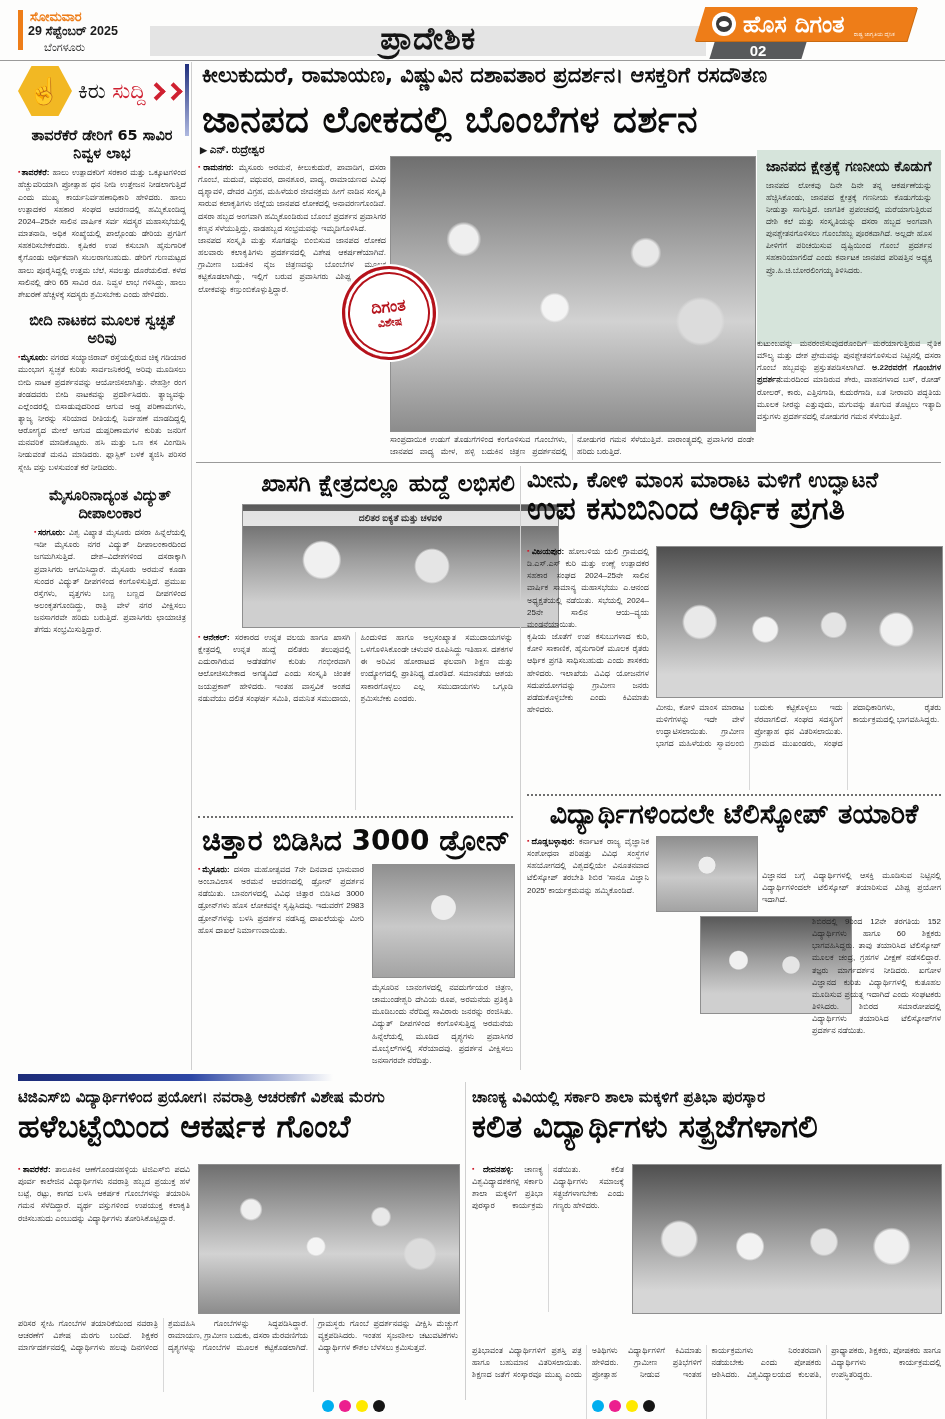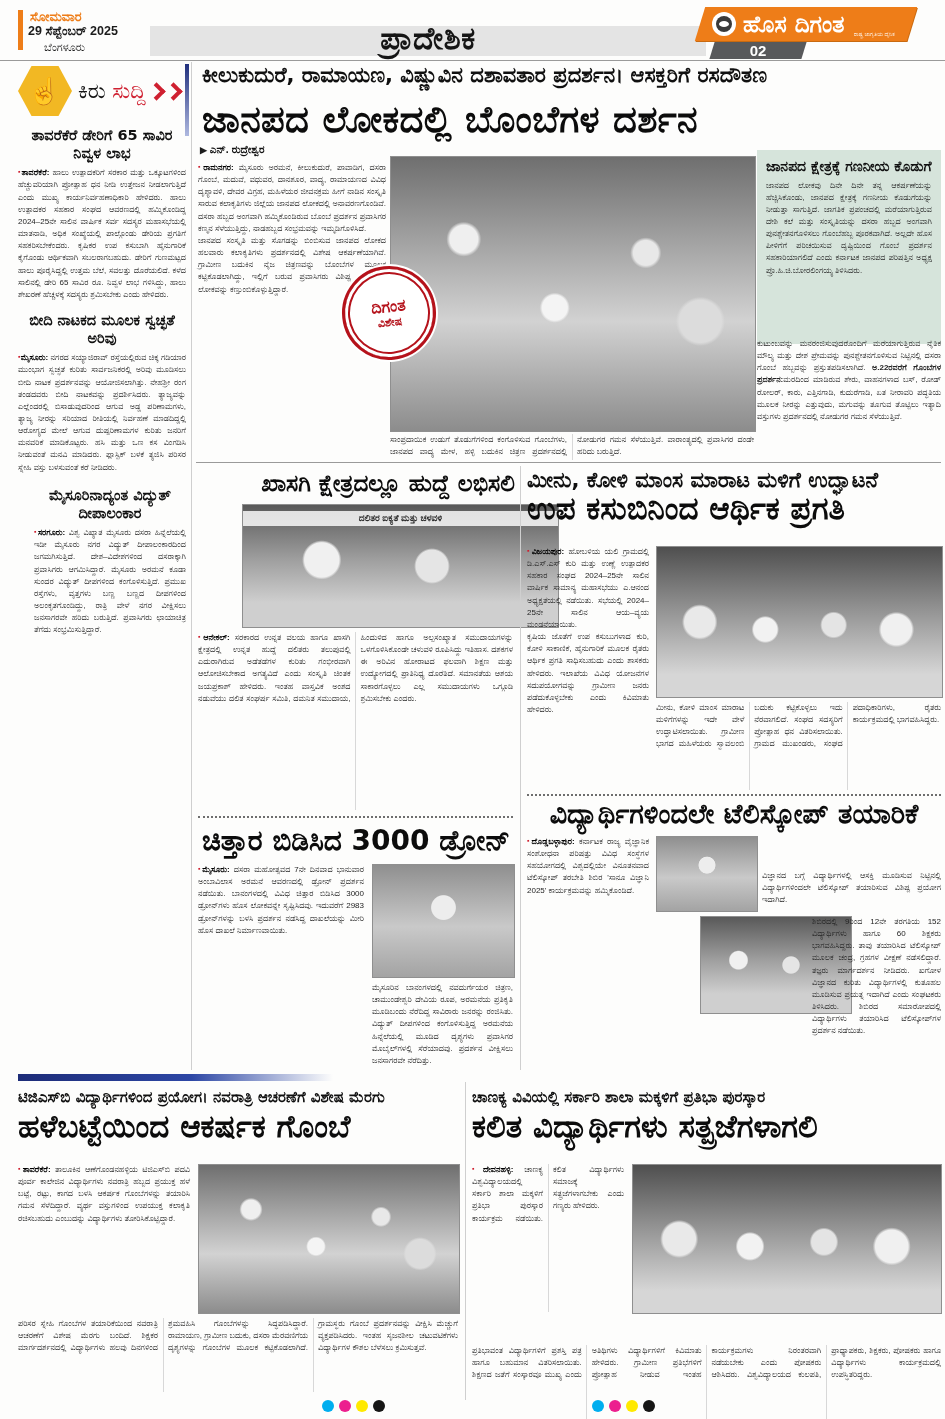--- a/index.html
+++ b/index.html
@@ -213,21 +213,21 @@
   <div class="abs" style="left:18px;top:1108px;width:440px;font-family:'DejaVu Sans',sans-serif;font-weight:800;font-size:31px;color:#0c0c0c;">ಹಳೆಬಟ್ಟೆಯಿಂದ ಆಕರ್ಷಕ ಗೊಂಬೆ</div>
   <div class="abs bd" style="left:18px;top:1164px;width:172px;height:148px;">
     <span class="blt">▪</span><b>ತಾವರೆಕೆರೆ:</b> <span>ತಾಲೂಕಿನ ಆಣೆಗೊಂಡನಹಳ್ಳಿಯ ಟಿಜಿಎಸ್‌ಬಿ ಪದವಿ ಪೂರ್ವ ಕಾಲೇಜಿನ ವಿದ್ಯಾರ್ಥಿಗಳು ನವರಾತ್ರಿ ಹಬ್ಬದ ಪ್ರಯುಕ್ತ ಹಳೆ ಬಟ್ಟೆ, ರಟ್ಟು, ಕಾಗದ ಬಳಸಿ ಆಕರ್ಷಕ ಗೊಂಬೆಗಳನ್ನು ತಯಾರಿಸಿ ಗಮನ ಸೆಳೆದಿದ್ದಾರೆ. ವ್ಯರ್ಥ ವಸ್ತುಗಳಿಂದ ಉಪಯುಕ್ತ ಕಲಾಕೃತಿ ರಚಿಸಬಹುದು ಎಂಬುದನ್ನು ವಿದ್ಯಾರ್ಥಿಗಳು ತೋರಿಸಿಕೊಟ್ಟಿದ್ದಾರೆ.</span>
   </div>
   <div class="photo ph-a" style="left:198px;top:1164px;width:260px;height:148px;"></div>
   <div class="abs bd cols3" style="left:18px;top:1318px;width:440px;height:74px;overflow:hidden;">ಪರಿಸರ ಸ್ನೇಹಿ ಗೊಂಬೆಗಳ ತಯಾರಿಕೆಯಿಂದ ನವರಾತ್ರಿ ಆಚರಣೆಗೆ ವಿಶೇಷ ಮೆರಗು ಬಂದಿದೆ. ಶಿಕ್ಷಕರ ಮಾರ್ಗದರ್ಶನದಲ್ಲಿ ವಿದ್ಯಾರ್ಥಿಗಳು ಹಲವು ದಿನಗಳಿಂದ ಶ್ರಮವಹಿಸಿ ಗೊಂಬೆಗಳನ್ನು ಸಿದ್ಧಪಡಿಸಿದ್ದಾರೆ. ರಾಮಾಯಣ, ಗ್ರಾಮೀಣ ಬದುಕು, ದಸರಾ ಮೆರವಣಿಗೆಯ ದೃಶ್ಯಗಳನ್ನು ಗೊಂಬೆಗಳ ಮೂಲಕ ಕಟ್ಟಿಕೊಡಲಾಗಿದೆ. ಗ್ರಾಮಸ್ಥರು ಗೊಂಬೆ ಪ್ರದರ್ಶನವನ್ನು ವೀಕ್ಷಿಸಿ ಮೆಚ್ಚುಗೆ ವ್ಯಕ್ತಪಡಿಸಿದರು. ಇಂತಹ ಸೃಜನಶೀಲ ಚಟುವಟಿಕೆಗಳು ವಿದ್ಯಾರ್ಥಿಗಳ ಕೌಶಲ ಬೆಳೆಸಲು ಕ್ರಮಿಸುತ್ತವೆ.</div>
 
   <div class="abs kicker-sm" style="left:472px;top:1088px;width:469px;">ಚಾಣಕ್ಯ ವಿವಿಯಲ್ಲಿ ಸರ್ಕಾರಿ ಶಾಲಾ ಮಕ್ಕಳಿಗೆ ಪ್ರತಿಭಾ ಪುರಸ್ಕಾರ</div>
   <div class="abs" style="left:472px;top:1108px;width:469px;font-family:'DejaVu Sans',sans-serif;font-weight:800;font-size:31px;color:#0c0c0c;">ಕಲಿತ ವಿದ್ಯಾರ್ಥಿಗಳು ಸತ್ಪ್ರಜೆಗಳಾಗಲಿ</div>
   <div class="abs bd cols2" style="left:472px;top:1164px;width:152px;height:148px;overflow:hidden;">
-    <span class="blt">▪</span><b>ದೇವನಹಳ್ಳಿ:</b> <span>ಚಾಣಕ್ಯ ವಿಶ್ವವಿದ್ಯಾಲಯದಲ್ಲಿ ಸರ್ಕಾರಿ ಶಾಲಾ ಮಕ್ಕಳಿಗೆ ಪ್ರತಿಭಾ ಪುರಸ್ಕಾರ ಕಾರ್ಯಕ್ರಮ ನಡೆಯಿತು. ಕಲಿತ ವಿದ್ಯಾರ್ಥಿಗಳು ಸಮಾಜಕ್ಕೆ ಸತ್ಪ್ರಜೆಗಳಾಗಬೇಕು ಎಂದು ಗಣ್ಯರು ಹೇಳಿದರು.</span>
+    <span class="blt">▪</span><b>ದೇವನಹಳ್ಳಿ:</b> <span>ಚಾಣಕ್ಯ ವಿಶ್ವವಿದ್ಯಾದಶಕಗಳ್ಲಿ ಸರ್ಕಾರಿ ಶಾಲಾ ಮಕ್ಕಳಿಗೆ ಪ್ರತಿಭಾ ಪುರಸ್ಕಾರ ಕಾರ್ಯಕ್ರಮ ನಡೆಯಿತು. ಕಲಿತ ವಿದ್ಯಾರ್ಥಿಗಳು ಸಮಾಜಕ್ಕೆ ಸತ್ಪ್ರಜೆಗಳಾಗಬೇಕು ಎಂದು ಗಣ್ಯರು ಹೇಳಿದರು.</span>
   </div>
   <div class="photo ph-d" style="left:632px;top:1164px;width:308px;height:148px;"></div>
   <div class="abs bd cols4" style="left:472px;top:1318px;width:469px;height:74px;overflow:hidden;">ಪ್ರತಿಭಾವಂತ ವಿದ್ಯಾರ್ಥಿಗಳಿಗೆ ಪ್ರಶಸ್ತಿ ಪತ್ರ ಹಾಗೂ ಬಹುಮಾನ ವಿತರಿಸಲಾಯಿತು. ಶಿಕ್ಷಣದ ಜತೆಗೆ ಸಂಸ್ಕಾರವೂ ಮುಖ್ಯ ಎಂದು ಅತಿಥಿಗಳು ವಿದ್ಯಾರ್ಥಿಗಳಿಗೆ ಕಿವಿಮಾತು ಹೇಳಿದರು. ಗ್ರಾಮೀಣ ಪ್ರತಿಭೆಗಳಿಗೆ ಪ್ರೋತ್ಸಾಹ ನೀಡುವ ಇಂತಹ ಕಾರ್ಯಕ್ರಮಗಳು ನಿರಂತರವಾಗಿ ನಡೆಯಬೇಕು ಎಂದು ಪೋಷಕರು ಆಶಿಸಿದರು. ವಿಶ್ವವಿದ್ಯಾಲಯದ ಕುಲಪತಿ, ಪ್ರಾಧ್ಯಾಪಕರು, ಶಿಕ್ಷಕರು, ಪೋಷಕರು ಹಾಗೂ ವಿದ್ಯಾರ್ಥಿಗಳು ಕಾರ್ಯಕ್ರಮದಲ್ಲಿ ಉಪಸ್ಥಿತರಿದ್ದರು.</div>
 
   <div class="abs cmyk" style="left:322px;top:1400px;">
     <span class="cmyk-dot" style="background: rgb(0, 174, 239);"></span>
     <span class="cmyk-dot" style="background: rgb(236, 31, 142);"></span>
     <span class="cmyk-dot" style="background: rgb(255, 233, 0);"></span>
     <span class="cmyk-dot" style="background: rgb(22, 22, 22);"></span>
   </div>

